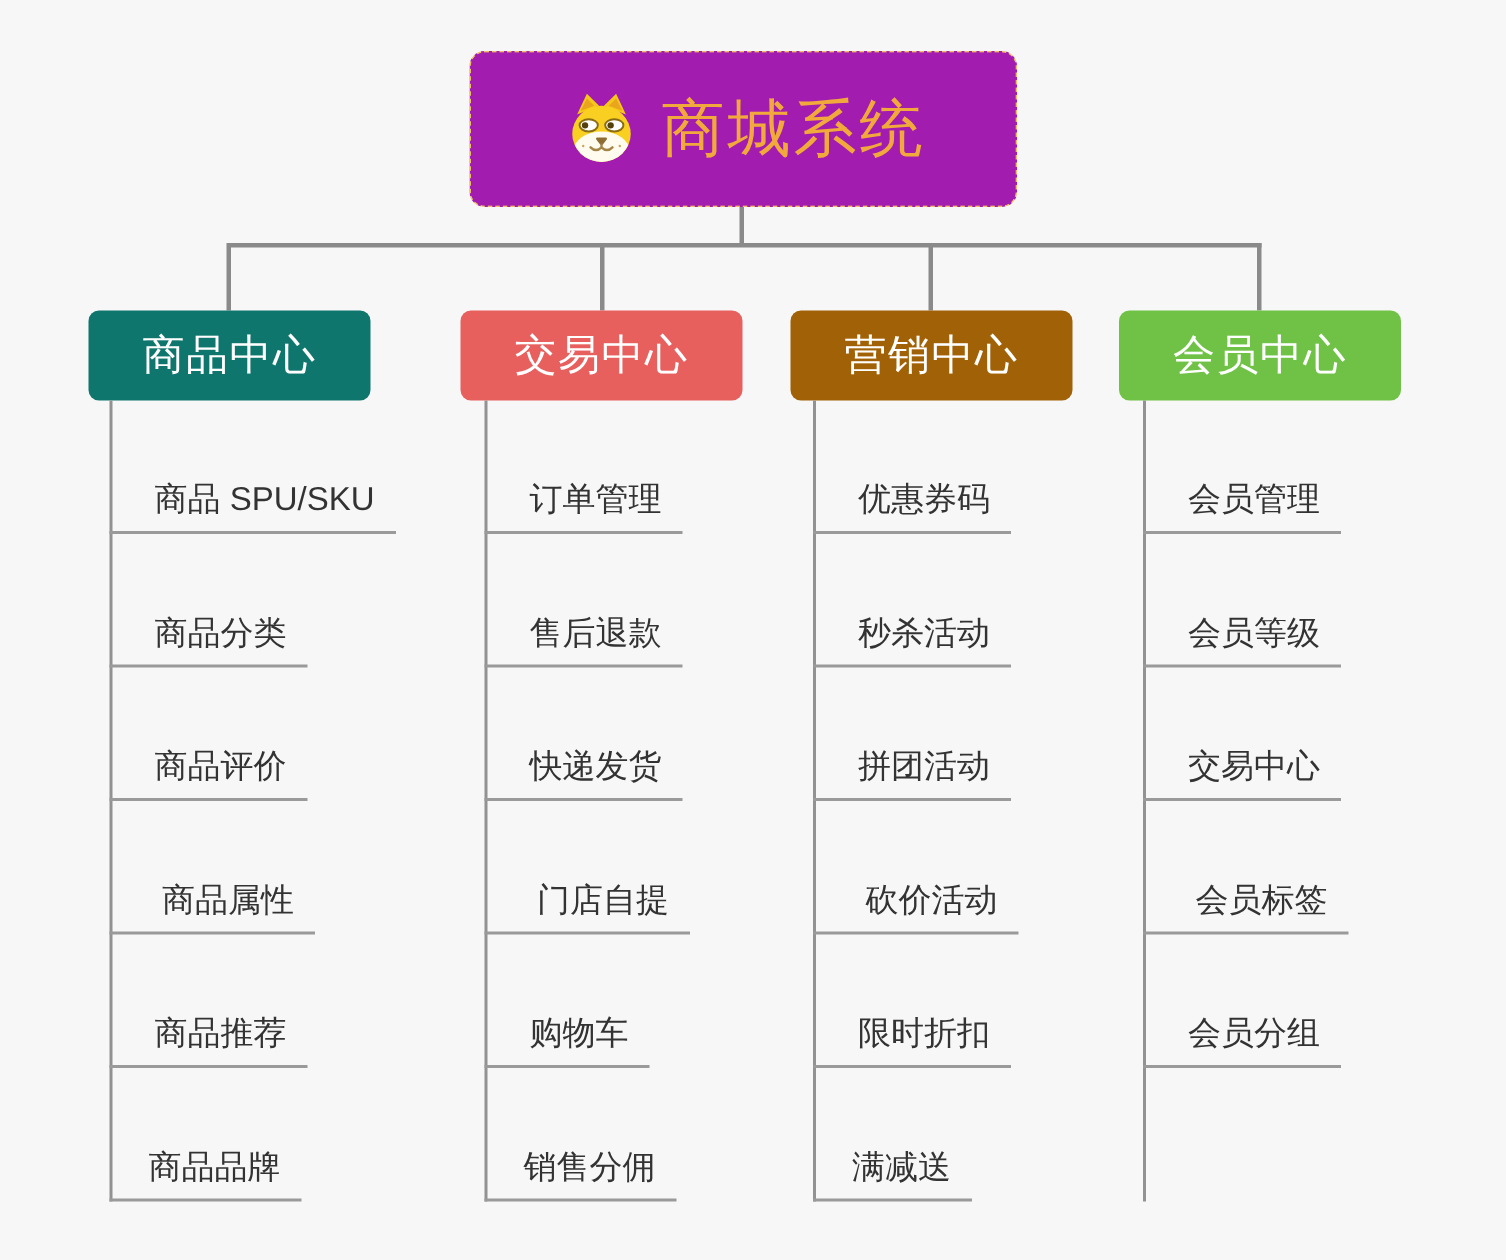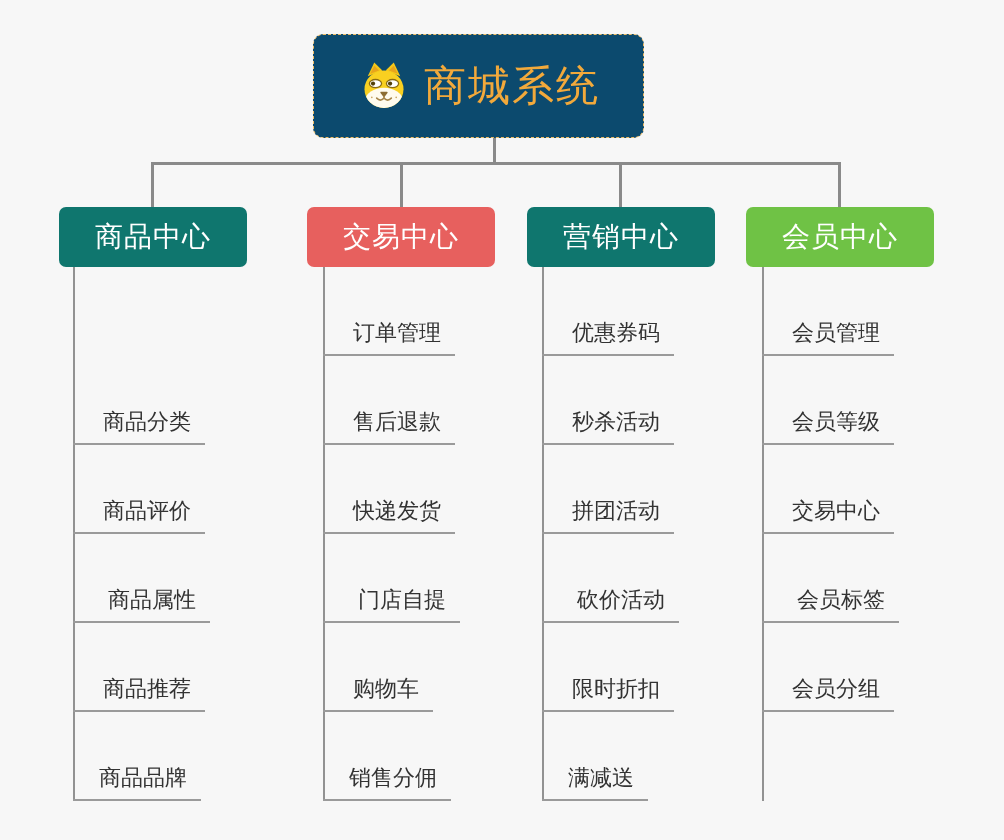--- a/index.html
+++ b/index.html
@@ -7,22 +7,22 @@
     width:1004px;height:840px;position:relative;overflow:hidden;
     background:#f7f7f7;
     font-family:"Liberation Sans","DejaVu Sans",sans-serif;
   }
   .canvas{position:absolute;inset:0;}
   
   .line{position:absolute;background:#8a8a8a;}
   .vline{position:absolute;width:2px;background:#929292;}
   
   .root{
-    position:absolute;left:313px;top:34px;width:331px;height:104px;
-    background:#0c4a6e;border:1px dashed #f0bd66;border-radius:10px;
+    position:absolute;left:313px;top:34px;width:365px;height:104px;
+    background:#a21caf;border:1px dashed #f0bd66;border-radius:10px;
     display:flex;align-items:center;justify-content:center;gap:13px;
     box-sizing:border-box;
   }
   .root-title{font-size:42px;color:#f2a93b;letter-spacing:2px;}
   .dog{width:54px;height:52px;display:block;}
   
   .hdr{
     position:absolute;top:207px;width:188px;height:60px;border-radius:7px;
     display:flex;align-items:center;justify-content:center;
     color:#ffffff;font-size:28px;letter-spacing:1px;
@@ -80,28 +80,29 @@
 
   <div class="line" style="left:493px;top:138px;width:3px;height:25px;"></div>
   <div class="line" style="left:152px;top:162px;width:689px;height:3px;"></div>
   <div class="line" style="left:151px;top:162px;width:3px;height:45px;"></div>
   <div class="line" style="left:400px;top:162px;width:3px;height:45px;"></div>
   <div class="line" style="left:619px;top:162px;width:3px;height:45px;"></div>
   <div class="line" style="left:838px;top:162px;width:3px;height:45px;"></div>
 
   <div class="hdr c0" style="background-color: #0f766e;">商品中心</div>
   <div class="hdr c1" style="background-color: rgb(231, 96, 94);">交易中心</div>
-  <div class="hdr c2" style="background-color: #0f766e;">营销中心</div>
+  <div class="hdr c2" style="background-color: #a16207;">营销中心</div>
   <div class="hdr c3" style="background-color: rgb(111, 194, 69);">会员中心</div>
 
   <div class="vline trunk c0"></div>
   <div class="vline trunk c1"></div>
   <div class="vline trunk c2"></div>
   <div class="vline trunk c3"></div>
 
+  <div class="leaf c0 r0">商品 SPU/SKU</div>
   <div class="leaf c0 r1">商品分类</div>
   <div class="leaf c0 r2">商品评价</div>
   <div class="leaf c0 r3">商品属性</div>
   <div class="leaf c0 r4">商品推荐</div>
   <div class="leaf c0 r5">商品品牌</div>
 
   <div class="leaf c1 r0">订单管理</div>
   <div class="leaf c1 r1">售后退款</div>
   <div class="leaf c1 r2">快递发货</div>
   <div class="leaf c1 r3">门店自提</div>

